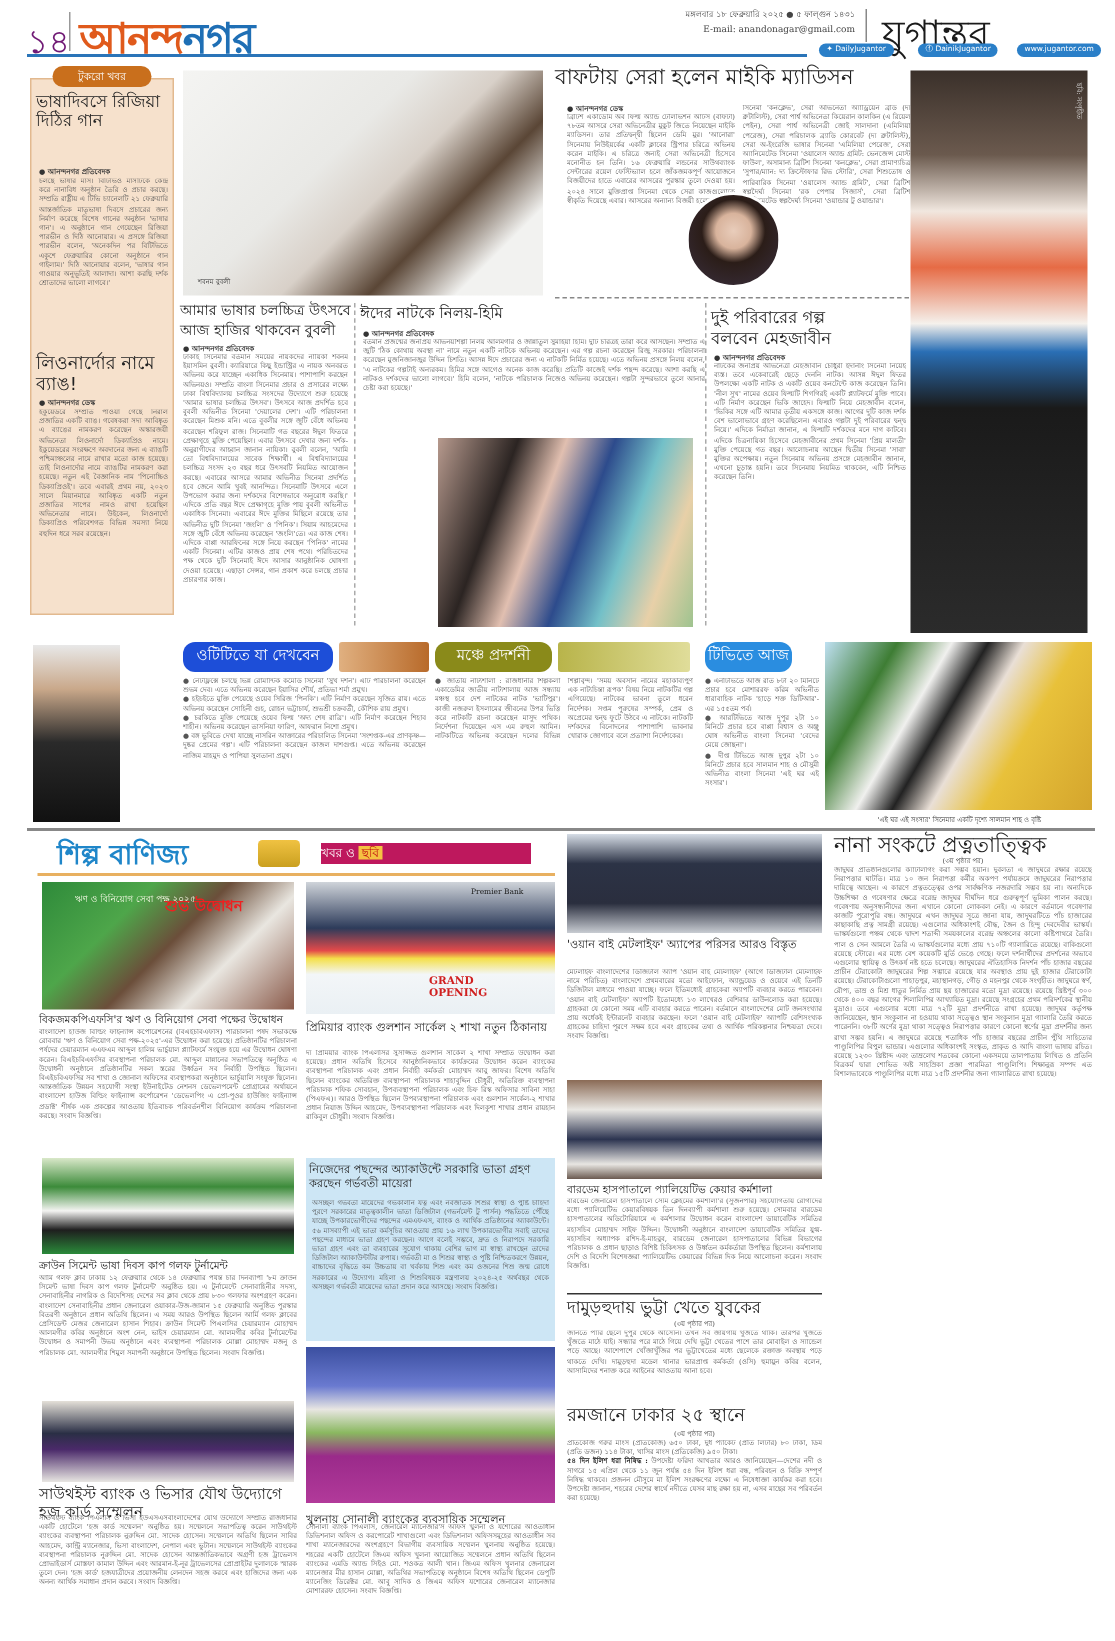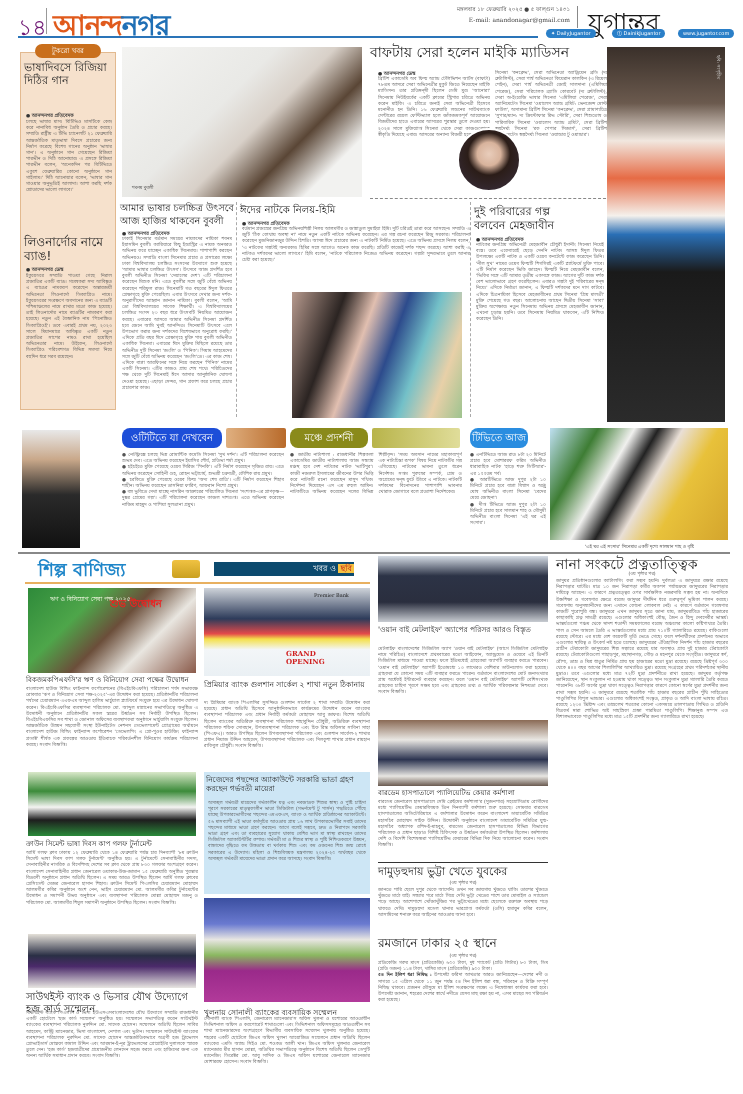--- a/index.html
+++ b/index.html
@@ -102,21 +102,21 @@
   <div>● এনটিভিতে আজ রাত ৮টা ২০ মিনিটে প্রচার হবে মোশাররফ করিম অভিনীত ধারাবাহিক নাটক 'হাড়ে শক্ত ডিটিআর'-এর ১৫৫তম পর্ব।</div>
   <div>● আরটিভিতে আজ দুপুর ২টা ১০ মিনিটে প্রচার হবে বাপ্পা বিশ্বাস ও অঞ্জু ঘোষ অভিনীত বাংলা সিনেমা 'বেদের মেয়ে জোছনা'।</div>
   <div>● দীপ্ত টিভিতে আজ দুপুর ২টা ১০ মিনিটে প্রচার হবে সালমান শাহ ও মৌসুমী অভিনীত বাংলা সিনেমা 'এই ঘর এই সংসার'।</div>
 </div>
 <div class="abs photo" style="left:550px;top:428px;width:178px;height:112px;background:linear-gradient(120deg,#bfe0f2 0%,#3e7d34 20%,#f0f0ee 35%,#222 45%,#e9dfd6 55%,#e8c13a 70%,#d4a52d 100%)"></div>
 <div class="abs cap" style="left:552px;top:544px;width:175px;text-align:center">'এই ঘর এই সংসার' সিনেমার একটি দৃশ্যে সালমান শাহ ও বৃষ্টি</div>
 <div class="abs" style="left:18px;top:552px;width:712px;height:2px;background:#888"></div>
 
 <div class="abs" style="left:38px;top:556px;font-size:18px;font-weight:bold;color:#1f86c9;font-family:'DejaVu Sans',sans-serif">শিল্প বাণিজ্য</div>
 <div class="abs" style="left:172px;top:560px;width:28px;height:18px;background:linear-gradient(180deg,#f0c242,#caa020);border-radius:3px"></div>
-<div class="abs" style="left:214px;top:562px;width:140px;height:14px;background:#0c4a6e;color:#fff;font-size:8px;text-align:right;line-height:14px;font-family:'DejaVu Sans',sans-serif"><span>খবর ও</span> <span style="background:#f5c242;color:#c01010;padding:0 2px">ছবি</span></div>
+<div class="abs" style="left:214px;top:562px;width:140px;height:14px;background:#be185d;color:#fff;font-size:8px;text-align:left;line-height:14px;font-family:'DejaVu Sans',sans-serif"><span>খবর ও</span> <span style="background:#f5c242;color:#c01010;padding:0 2px">ছবি</span></div>
 <div class="abs" style="left:25px;top:582px;width:345px;height:2px;background:#e8b060"></div>
 
 <div class="abs photo" style="left:28px;top:588px;width:168px;height:85px;background:linear-gradient(135deg,#2e8a3a 0%,#4ea64a 30%,#6b4e3a 50%,#e9e6e0 70%,#8a5a4a 100%)">
   <div class="abs" style="left:22px;top:6px;font-size:6px;color:#ffe;">ঋণ ও বিনিয়োগ সেবা পক্ষ ২০২৫</div>
   <div class="abs" style="left:82px;top:8px;font-size:10px;color:#f02020;font-weight:bold">শুভ উদ্বোধন</div>
 </div>
 <div class="abs hl" style="left:26px;top:676px;width:172px;font-size:7px;text-align:left">বিকজমকপিএফসি'র ঋণ ও বিনিয়োগ সেবা পক্ষের উদ্বোধন</div>
 <div class="abs txt" style="left:26px;top:686px;width:172px;height:72px">বাংলাদেশ হাউজ বিল্ডিং ফাইন্যান্স কর্পোরেশনের (বিএইচবিএফসি) পরিচালনা পর্ষদ সভাকক্ষে রোববার 'ঋণ ও বিনিয়োগ সেবা পক্ষ-২০২৫'-এর উদ্বোধন করা হয়েছে। প্রতিষ্ঠানটির পরিচালনা পর্ষদের চেয়ারম্যান এএফএম আব্দুল হালিম ভার্চুয়াল প্ল্যাটফর্মে সংযুক্ত হয়ে এর উদ্বোধন ঘোষণা করেন। বিএইচবিএফসির ব্যবস্থাপনা পরিচালক মো. আব্দুল মান্নানের সভাপতিত্বে অনুষ্ঠিত এ উদ্বোধনী অনুষ্ঠানে প্রতিষ্ঠানটির সকল স্তরের উর্ধ্বতন সব নির্বাহী উপস্থিত ছিলেন। বিএইচবিএফসির সব শাখা ও জোনাল অফিসের ব্যবস্থাপকরা অনুষ্ঠানে ভার্চুয়ালি সংযুক্ত ছিলেন। আন্তর্জাতিক উন্নয়ন সহযোগী সংস্থা ইউনাইটেড নেশনস ডেভেলপমেন্ট প্রোগ্রামের অর্থায়নে বাংলাদেশ হাউজ বিল্ডিং ফাইন্যান্স কর্পোরেশন 'ডেভেলপিং এ প্রো-পুওর হাউজিং ফাইন্যান্স প্রডাক্ট' শীর্ষক এক প্রকল্পের আওতায় ইতিবাচক পরিবর্তনশীল বিনিয়োগ কার্যক্রম পরিচালনা করছে। সংবাদ বিজ্ঞপ্তি।</div>
 
 <div class="abs photo" style="left:204px;top:588px;width:166px;height:88px;background:linear-gradient(180deg,#cfd4da 0%,#2d3b5a 35%,#e44a4a 52%,#f4e04a 58%,#f3f6f8 70%,#eaf0f4 100%)">

